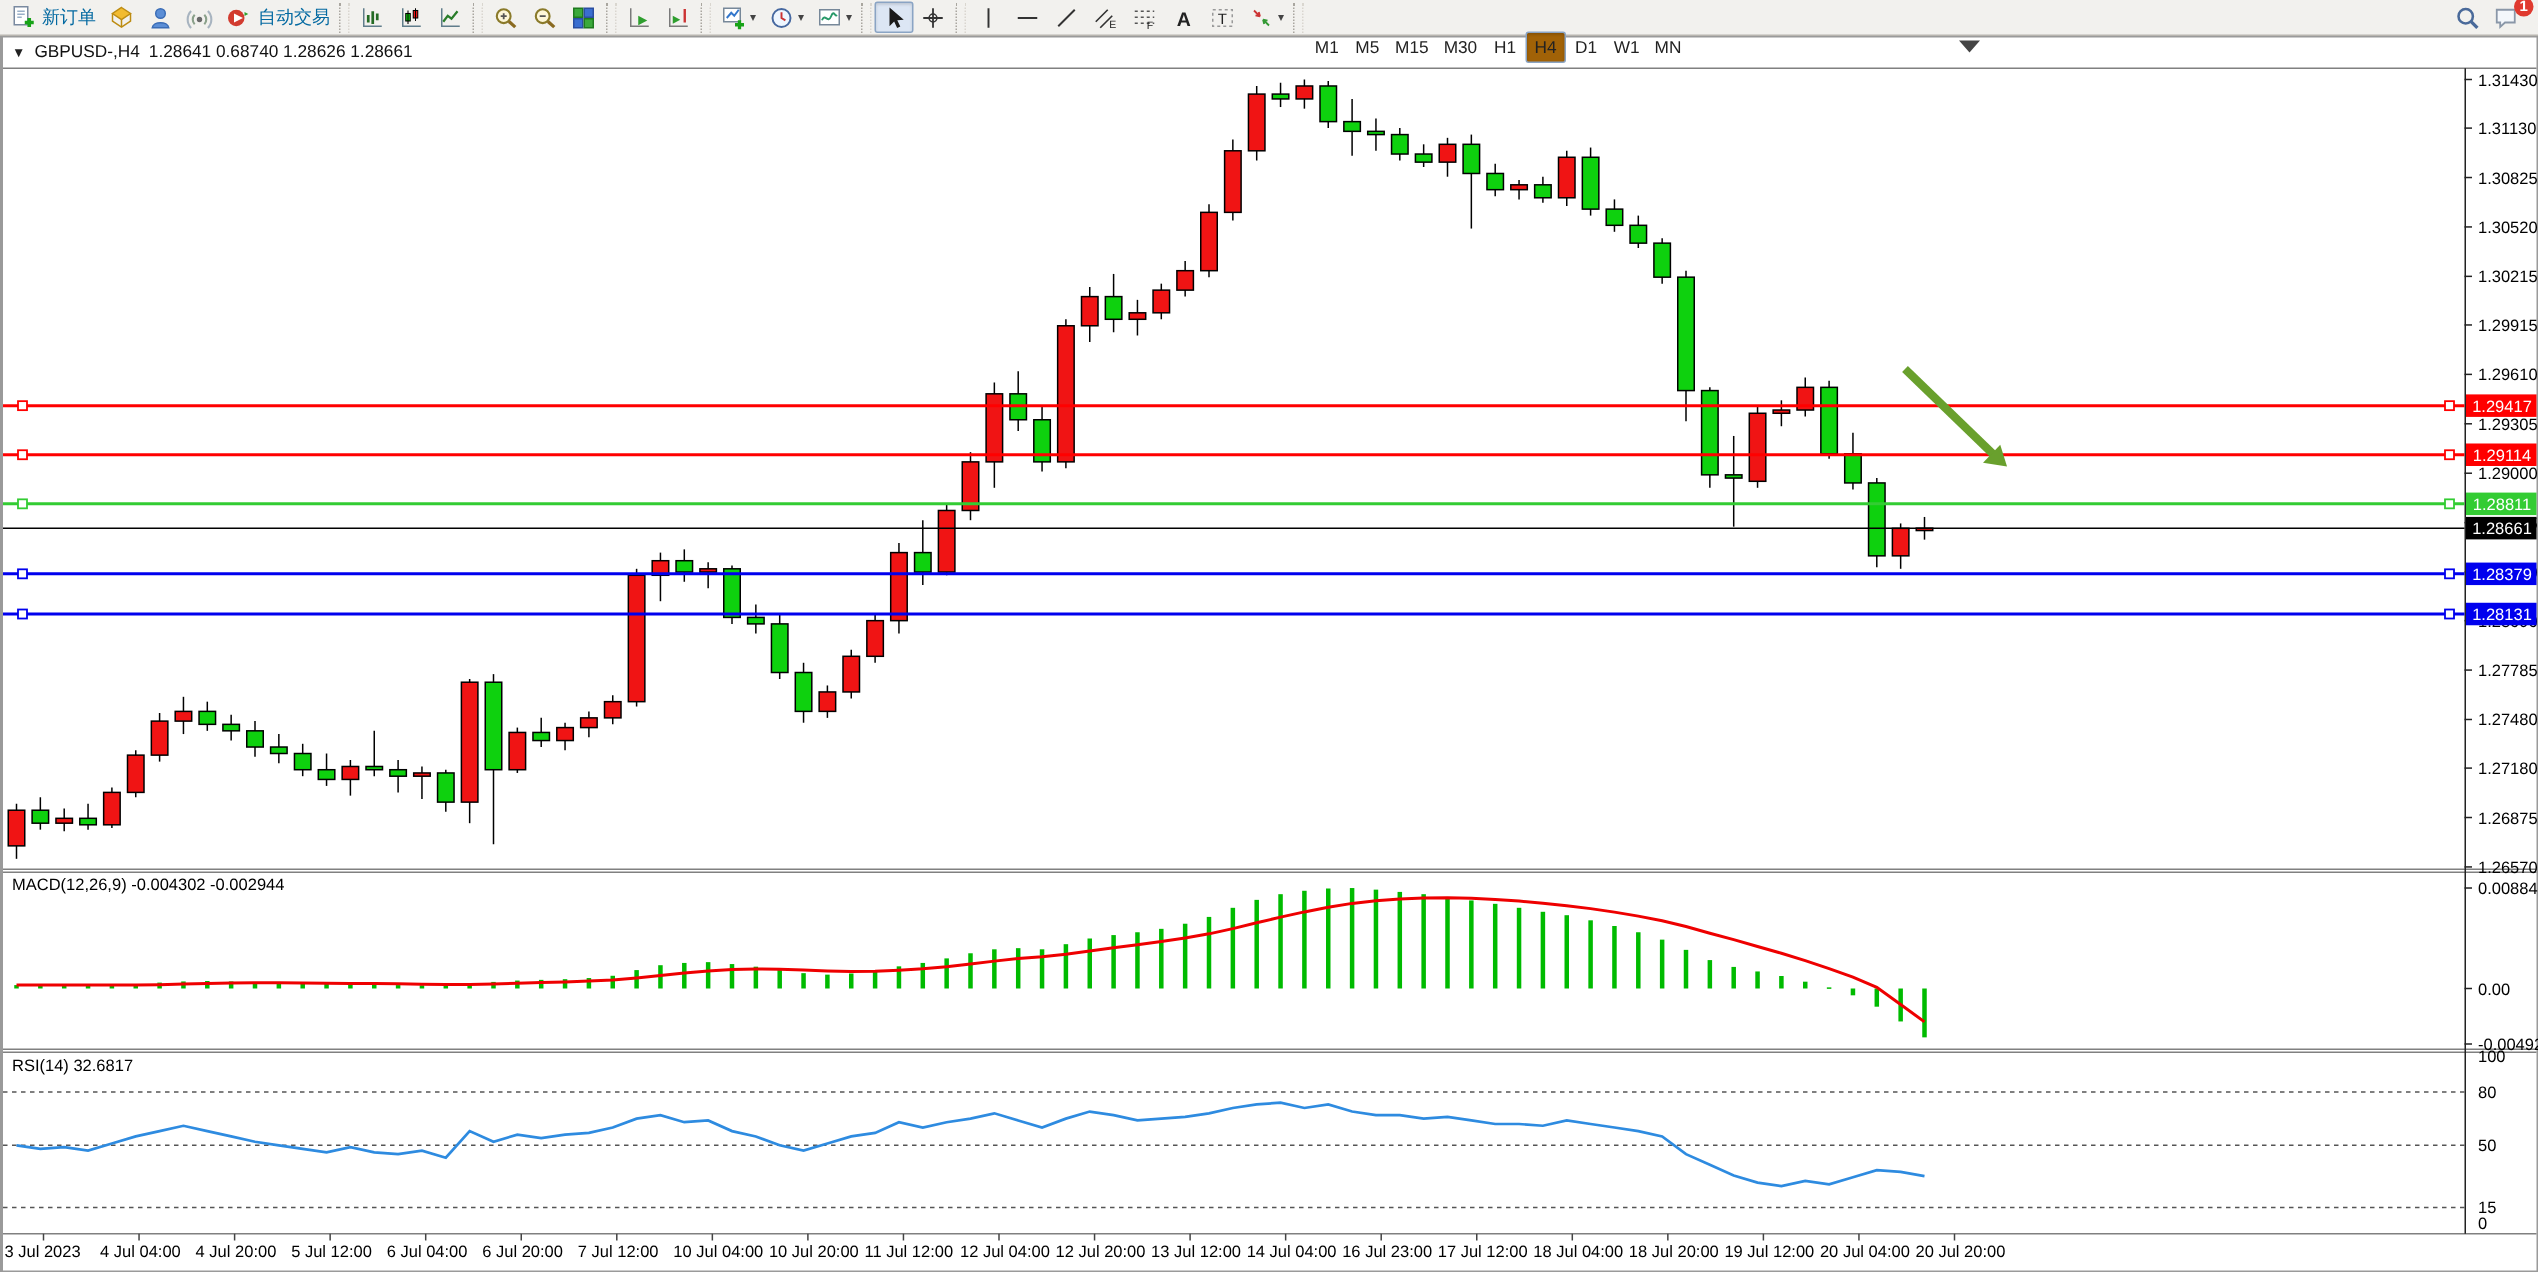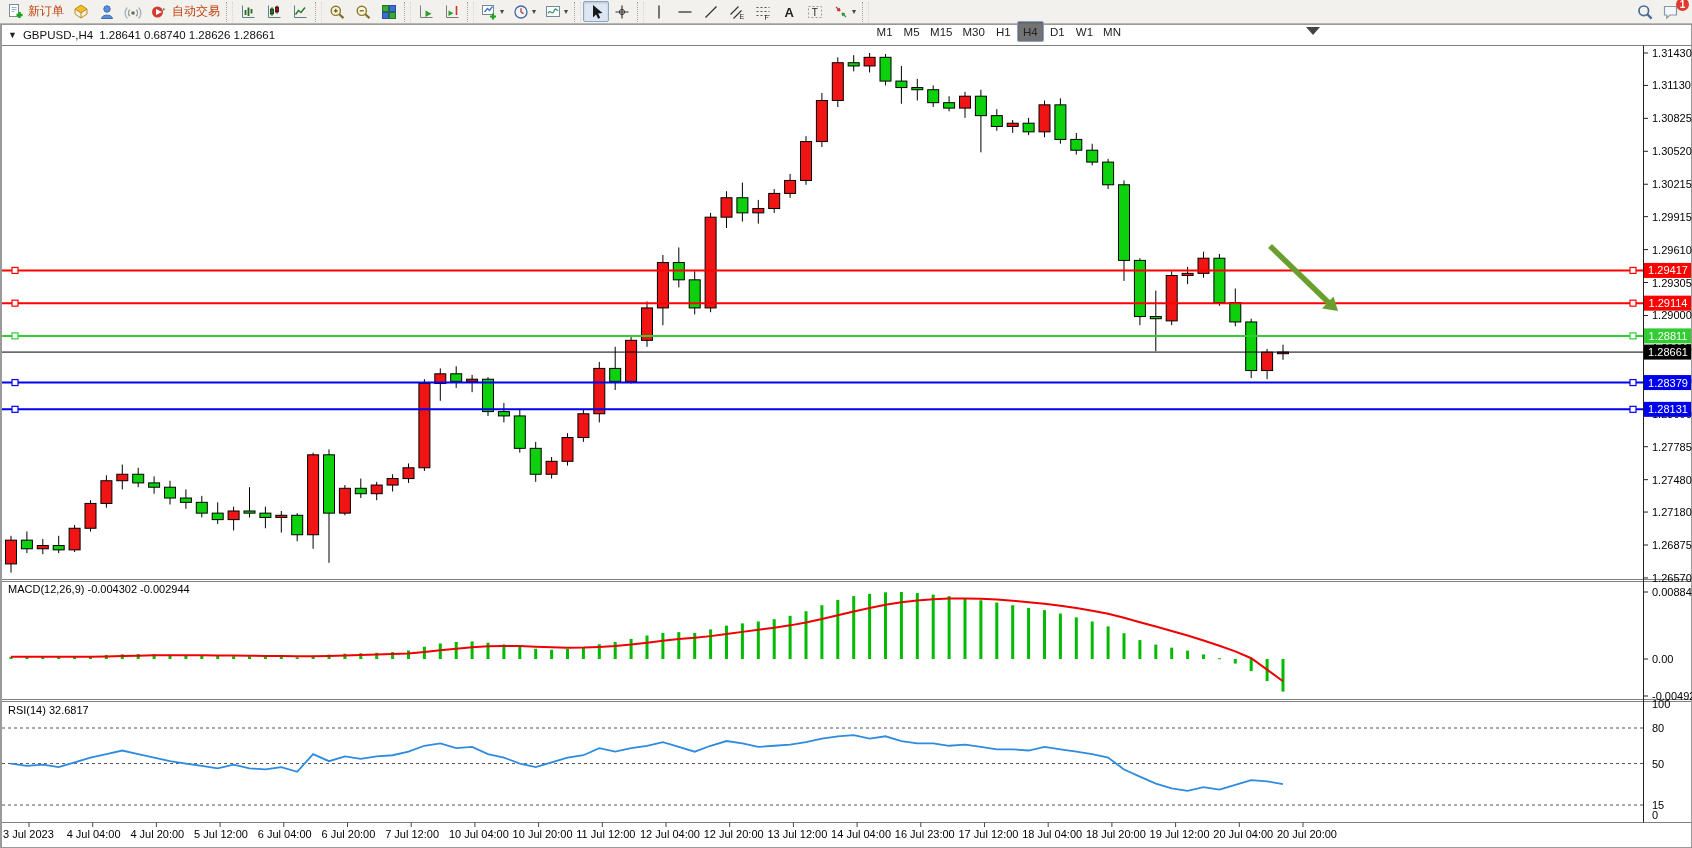--- a/index.html
+++ b/index.html
@@ -6,26 +6,26 @@
   *{box-sizing:border-box;}
   #stage{position:relative;width:1692px;height:848px;background:#ffffff;overflow:hidden;
          font-family:"Liberation Sans","DejaVu Sans",sans-serif;}
   
   #toolbar{position:absolute;left:0;top:0;width:1692px;height:24px;background:#f2f1ee;
            border-bottom:1px solid #b8b5af;display:flex;align-items:center;padding:0 2px;z-index:5;}
   .tb{height:21px;min-width:24px;display:flex;align-items:center;justify-content:center;
       padding:0 3px;border:1px solid transparent;border-radius:2px;cursor:default;}
   .tb.pressed{background:#dce6f4;border-color:#8aa4c4;box-shadow:inset 0 1px 2px rgba(0,0,0,.15);}
   .tb svg{width:18px;height:18px;}
-  .tb .lbl{font-size:12px;color:#c2410c;margin-left:4px;white-space:nowrap;}
+  .tb .lbl{font-size:12px;color:#0369a1;margin-left:4px;white-space:nowrap;}
   .tb .caret{font-size:8px;color:#444;margin-left:2px;}
   .sep{width:7px;height:20px;margin:0 2px;border-left:1px dotted #a9a69f;border-right:1px dotted #d9d6cf;}
   .tf{height:21px;min-width:27px;display:flex;align-items:center;justify-content:center;
       font-size:11.5px;color:#222;border:1px solid transparent;border-radius:2px;padding:0 4px;margin-top:40px;}
-  .tf.pressed{background:#737373;border-color:#8aa4c4;box-shadow:inset 0 1px 2px rgba(0,0,0,.2);}
+  .tf.pressed{background:#a16207;border-color:#8aa4c4;box-shadow:inset 0 1px 2px rgba(0,0,0,.2);}
   #tb-right{position:absolute;right:8px;top:1px;display:flex;align-items:center;}
   .badge{position:absolute;right:-6px;top:-4px;background:#e03a2f;color:#fff;font-size:10px;
          min-width:13px;height:13px;border-radius:8px;display:flex;align-items:center;
          justify-content:center;padding:0 2px;font-weight:bold;}
   
   #chartwin{position:absolute;left:0;top:24px;width:1692px;height:824px;background:#fff;
             border:1px solid #9a9a9a;border-left:2px solid #9a9a9a;}
   #chart-header{position:absolute;left:8px;top:29px;z-index:4;font-size:11.5px;color:#111;
                 display:flex;align-items:center;gap:6px;background:transparent;}
   #chart-header .tri{font-size:9px;color:#222;}

